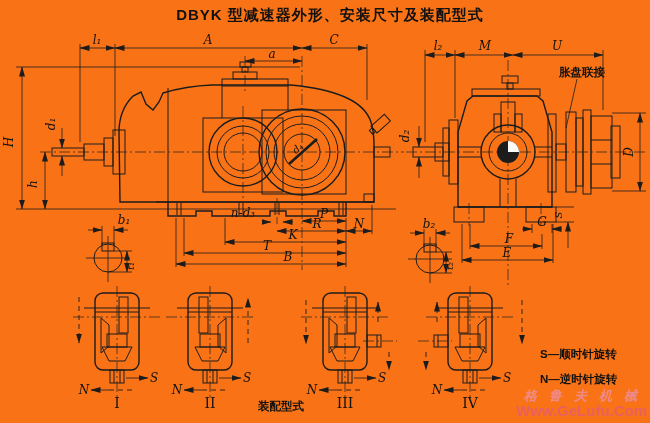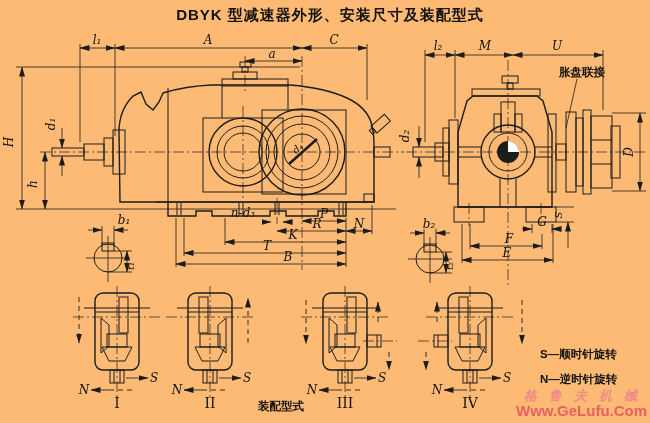--- a/index.html
+++ b/index.html
@@ -1,16 +1,16 @@
 <!DOCTYPE html>
 <html><head>
 <meta charset="utf-8">
 <style>
   html,body{margin:0;padding:0;background:#ffffff;}
-  #page{position:relative;width:650px;height:423px;background:#fdba74;overflow:hidden;
+  #page{position:relative;width:650px;height:423px;background:#f97316;overflow:hidden;
         font-family:"Liberation Sans",sans-serif;}
   svg{position:absolute;left:0;top:0;}
   .s  {stroke:#1c1c1c;fill:none;stroke-width:1;}
   .sf {stroke:#1c1c1c;fill:none;stroke-width:1.4;}
   .d  {stroke:#1c1c1c;fill:none;stroke-width:.8;}
   .cl {stroke:#1c1c1c;fill:none;stroke-width:.7;stroke-dasharray:11 3 2 3;}
   .dash{stroke:#1c1c1c;fill:none;stroke-width:.9;stroke-dasharray:5 4;}
   .thick{stroke:#1c1c1c;stroke-width:2.6;}
   text{text-anchor:middle;fill:#111;}
   .lbl {font:italic 12px "DejaVu Serif",serif;}

